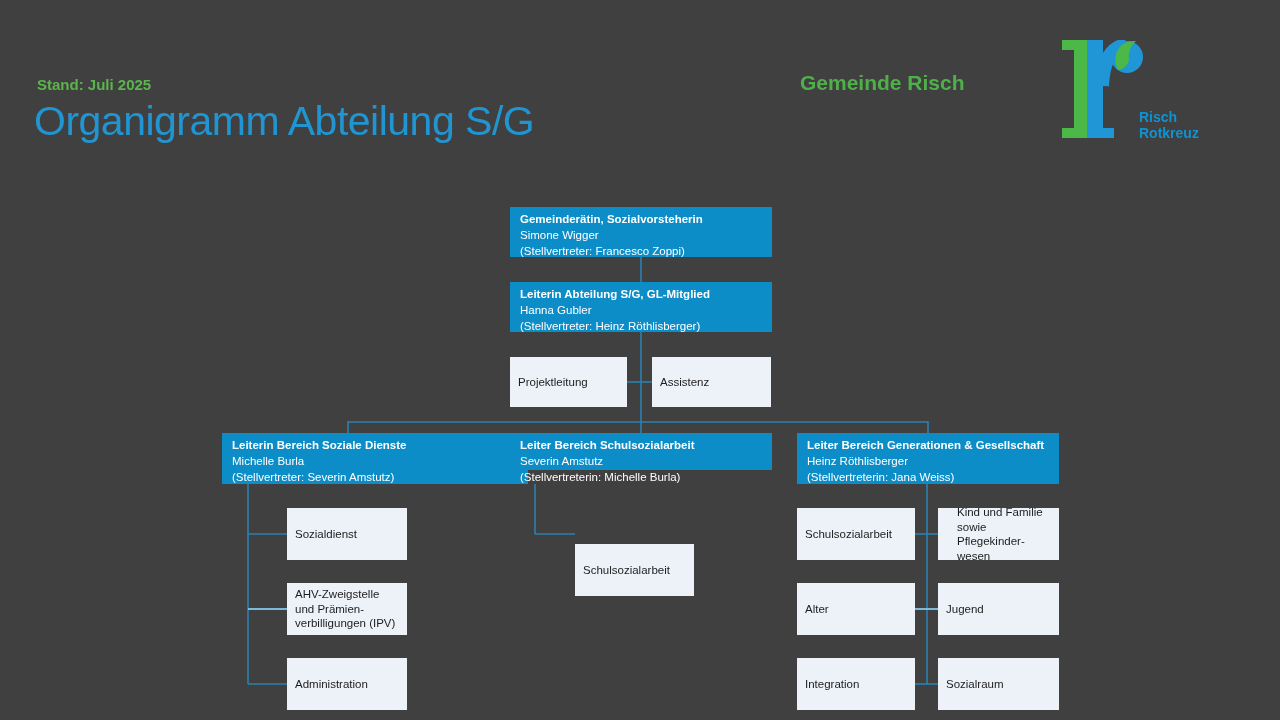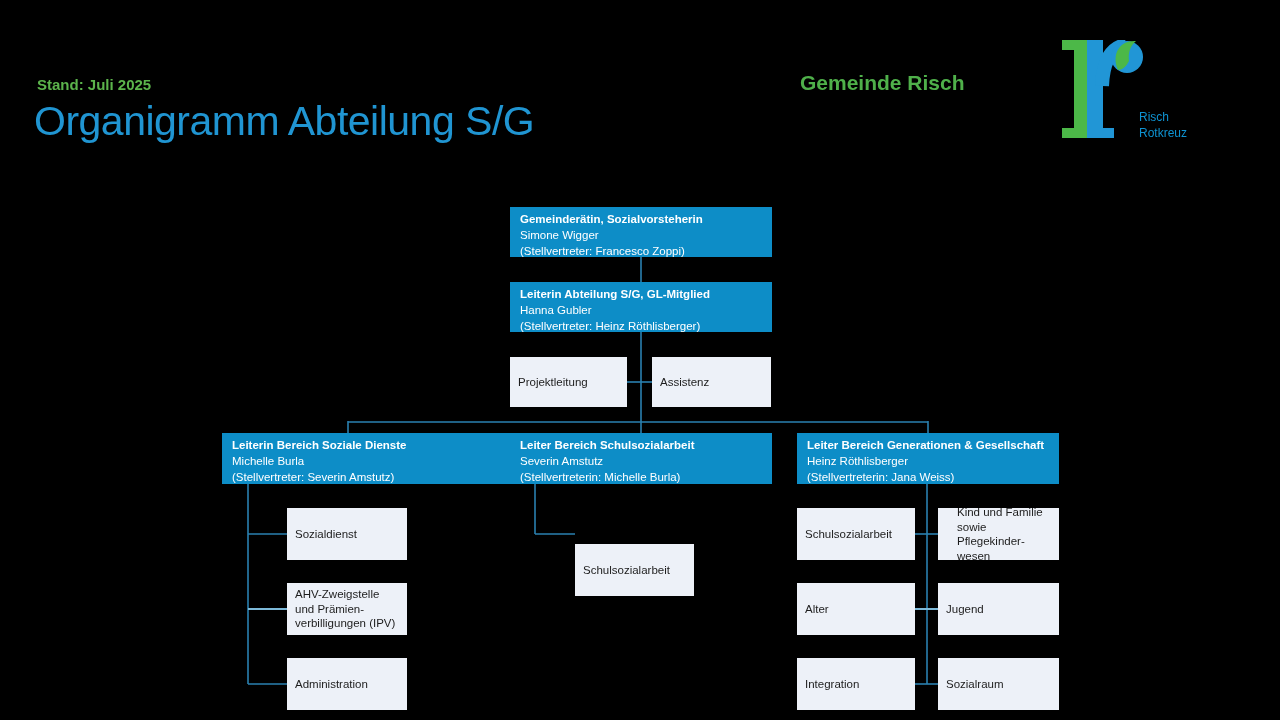--- a/index.html
+++ b/index.html
@@ -1,42 +1,42 @@
 <!DOCTYPE html>
 <html><head>
 <meta charset="utf-8">
 <style>
   html,body{margin:0;padding:0;background:#fff;}
-  .canvas{position:relative;width:1280px;height:720px;background:#000000;
+  .canvas{position:relative;width:1280px;height:720px;background:#404040;
           font-family:"Liberation Sans",sans-serif;overflow:hidden;}
 
   
   .date-label{position:absolute;left:37px;top:76px;font-size:15px;font-weight:bold;color:#5cb44c;}
   .page-title{position:absolute;left:34px;top:98px;font-size:41px;color:#2095d2;letter-spacing:-0.5px;}
   .org-name{position:absolute;left:800px;top:71px;font-size:21px;font-weight:bold;color:#4fb04a;}
   .logo{position:absolute;left:1057px;top:40px;width:90px;height:100px;}
-  .logo-wordmark{position:absolute;left:1139px;top:110px;font-size:12px;font-weight:normal;
+  .logo-wordmark{position:absolute;left:1139px;top:110px;font-size:14px;font-weight:bold;
                  color:#0e93d2;line-height:15.5px;}
 
   
   .wires{position:absolute;left:0;top:0;z-index:0;}
 
   
   .node{position:absolute;z-index:1;box-sizing:border-box;}
   .blue{background:#0d8dc7;color:#ffffff;padding:4px 10px 0 10px;font-size:11.5px;line-height:16px;}
   .blue .role{font-weight:bold;}
   .light{background:#edf1f8;color:#1d1d1d;font-size:11.5px;line-height:14.5px;
          display:flex;align-items:center;padding:4px 4px 4px 8px;white-space:pre-line;}
 
   .b-root{left:510px;top:207px;width:262px;height:50px;}
   .b-head{left:510px;top:282px;width:262px;height:50px;}
   .b-proj{left:510px;top:357px;width:117px;height:50px;}
   .b-assi{left:652px;top:357px;width:119px;height:50px;}
   .b-br1{left:222px;top:433px;width:306px;height:51px;}
-  .b-br2{left:510px;top:433px;width:262px;height:51px;}
+  .b-br2{left:510px;top:433px;width:262px;height:37px;}
   .b-br3{left:797px;top:433px;width:262px;height:51px;}
   .b-u11{left:287px;top:508px;width:120px;height:52px;}
   .b-u12{left:287px;top:583px;width:120px;height:52px;}
   .b-u13{left:287px;top:658px;width:120px;height:52px;}
   .b-u21{left:575px;top:508px;width:119px;height:52px;margin-top:36px;}
   .b-u31{left:797px;top:508px;width:118px;height:52px;}
   .b-u32{left:938px;top:508px;width:121px;height:52px;padding-left:19px;}
   .b-u33{left:797px;top:583px;width:118px;height:52px;}
   .b-u34{left:938px;top:583px;width:121px;height:52px;}
   .b-u35{left:797px;top:658px;width:118px;height:52px;text-align:center;}

